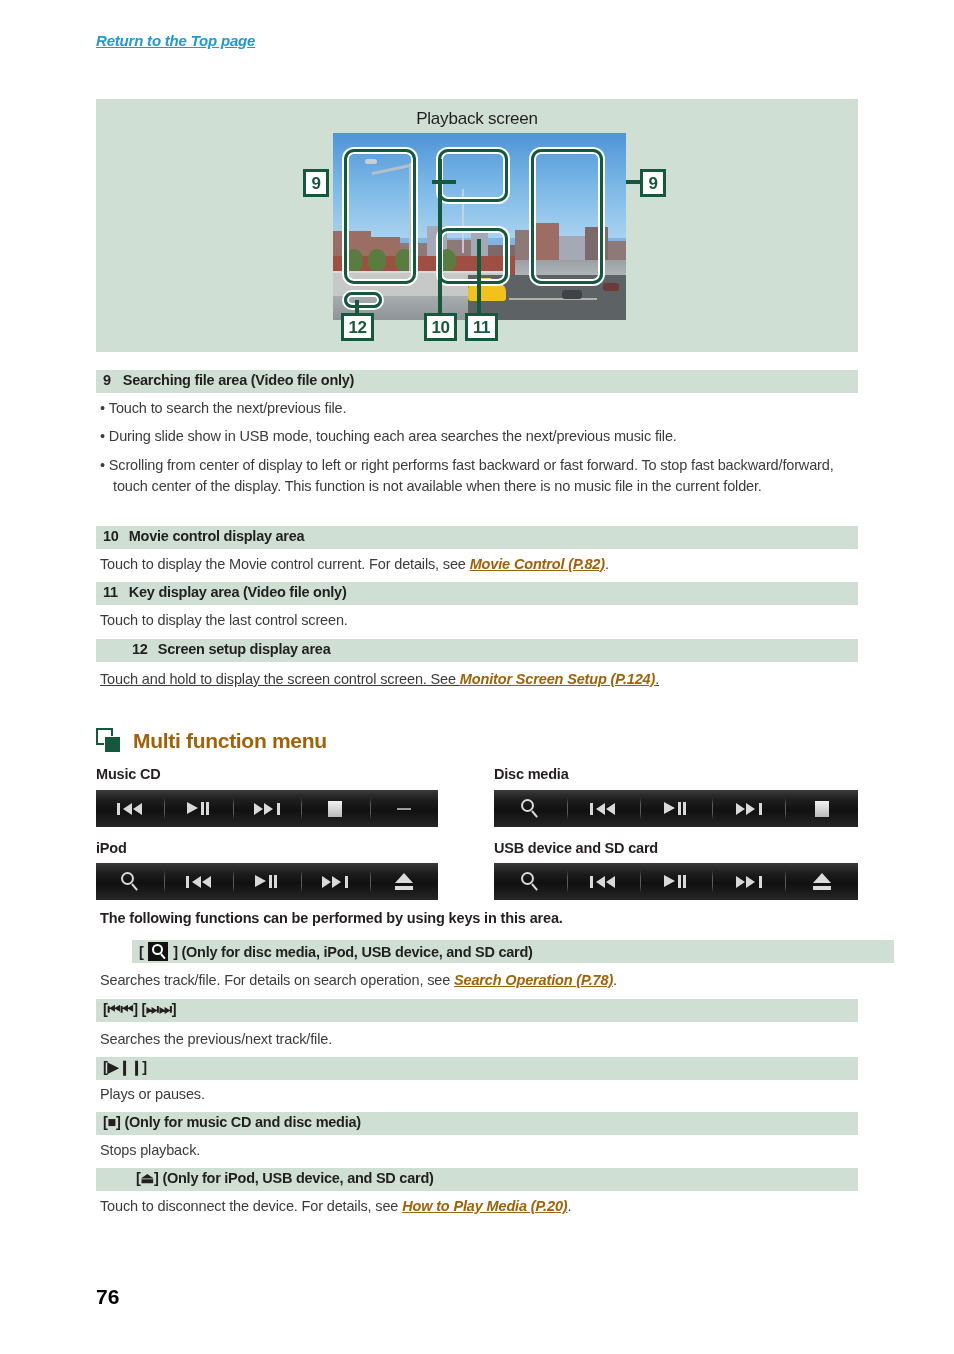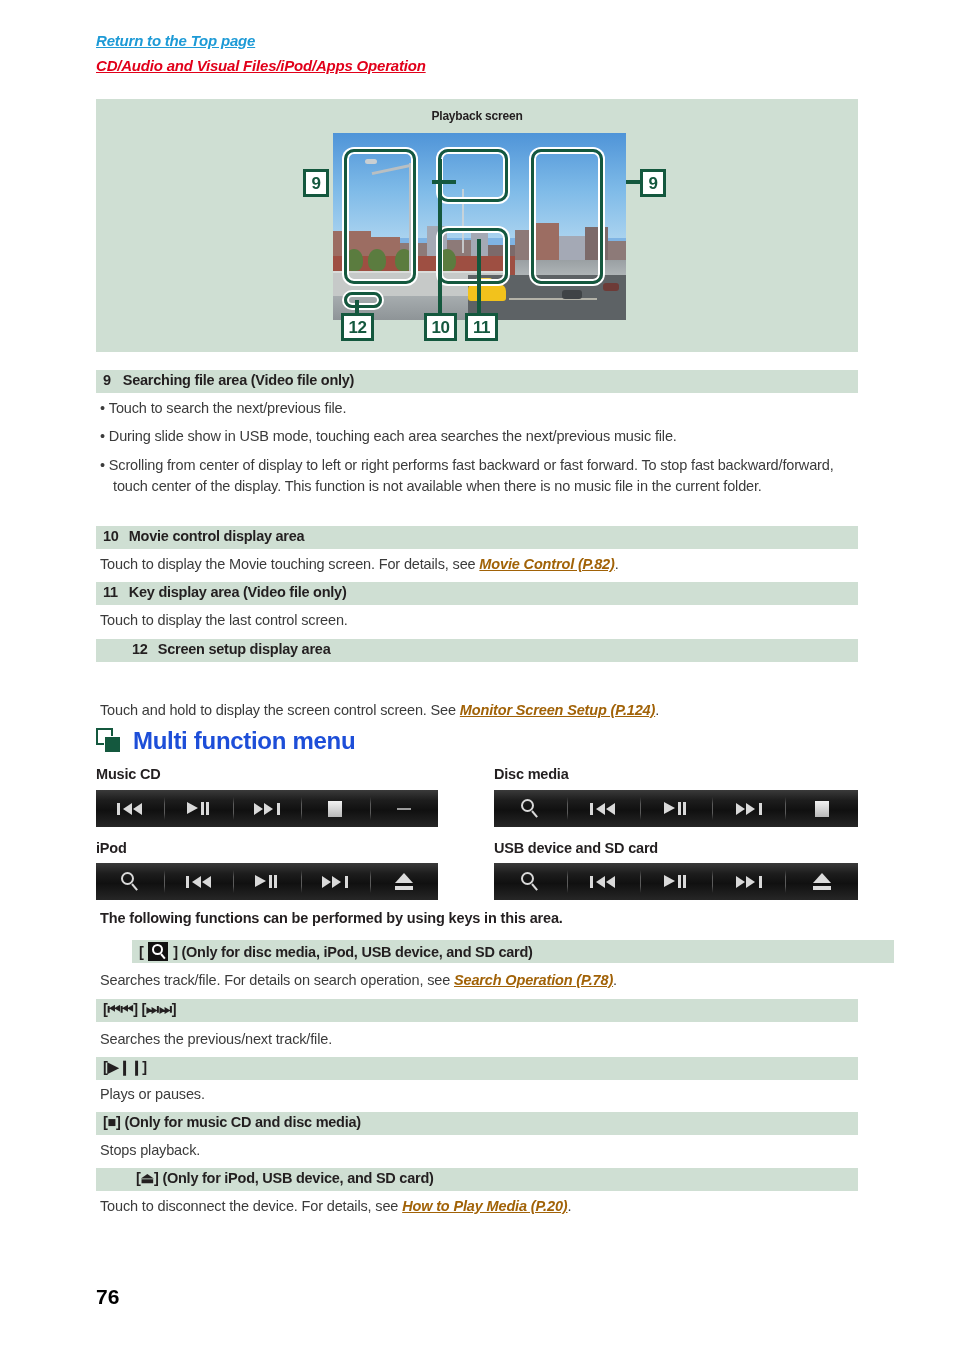--- a/index.html
+++ b/index.html
@@ -53,22 +53,22 @@
     width: 762px;
     height: 253px;
     background: #cfdfd3;
   }
   .diagram-title {
     position: absolute;
     left: 0;
     top: 10px;
     width: 100%;
     text-align: center;
-    font-size: 12px;
-    font-weight: bold;
+    font-size: 17px;
+    font-weight: normal;
     color: #231f20;
     letter-spacing: -0.2px;
   }
 
   
   .photo {
     position: absolute;
     left: 237px;
     top: 34px;
     width: 293px;
@@ -231,23 +231,23 @@
   }
   .mfm-icon .sq-back {
     position: absolute; left: 0; top: 0; width: 17px; height: 17px;
     border: 2.5px solid #14583e; background: #ffffff; box-sizing: border-box;
   }
   .mfm-icon .sq-front {
     position: absolute; left: 8px; top: 8px; width: 17px; height: 17px;
     background: #14583e; border: 1.5px solid #ffffff; box-sizing: border-box;
   }
   .mfm-title {
-    font-size: 24px;
-    font-weight: bold;
-    color: #1d4ed8;
+    font-size: 21px;
+    font-weight: bold;
+    color: #a16207;
     letter-spacing: -0.3px;
   }
 
   .sub-label {
     position: absolute;
     font-size: 14.5px;
     font-weight: bold;
     color: #231f20;
     letter-spacing: -0.2px;
   }
@@ -362,21 +362,20 @@
     font-size: 21px;
     font-weight: bold;
     color: #000000;
   }
 </style>
 </head>
 <body>
 
 <div class="top-links">
   <a class="link-top">Return to the Top page</a>
-  <a class="link-section">CD/Audio and Visual Files/iPod/Apps Operation</a>
 </div>
 
 <div class="diagram">
   <div class="diagram-title">Playback screen</div>
 
   <div class="photo">
     <div class="sky"></div>
 
     <div class="skyline">
       <div class="bldg l" style="left:0;    width:13%; height:70%;"></div>
@@ -445,36 +444,36 @@
 </div>
 <div class="body-text indent" style="top:455px;">
   <span class="bullet">•&nbsp;</span><span>Scrolling from center of display to left or right performs fast backward or fast forward. To stop fast backward/forward, touch center of the display. This function is not available when there is no music file in the current folder.</span>
 </div>
 
 <div class="bar" style="top:526px;">
   <span class="num wide">10</span>
   <span>Movie control display area</span>
 </div>
 <div class="body-text" style="top:554px;">
-  <span>Touch to display the Movie touching screen. For details, see </span><a class="ref">Movie Control (P.82)</a><span>.</span>
+  <span>Touch to display the Movie control current. For details, see </span><a class="ref">Movie Control (P.82)</a><span>.</span>
 </div>
 
 <div class="bar" style="top:582px;">
   <span class="num wide">11</span>
   <span>Key display area (Video file only)</span>
 </div>
 <div class="body-text" style="top:610px;">
   <span>Touch to display the last control screen.</span>
 </div>
 
 <div class="bar" style="top:639px;padding-left:36px;">
   <span class="num wide">12</span>
   <span>Screen setup display area</span>
 </div>
-<div class="body-text" style="top:700px;">
+<div class="body-text" style="top:669px;text-decoration:underline;">
   <span>Touch and hold to display the screen control screen. See </span><a class="ref">Monitor Screen Setup (P.124)</a><span>.</span>
 </div>
 
 <div class="mfm-head">
   <span class="mfm-icon">
     <span class="sq-back"></span>
       <span class="sq-front"></span>
   </span>
   <span class="mfm-title">Multi function menu</span>
 </div>

